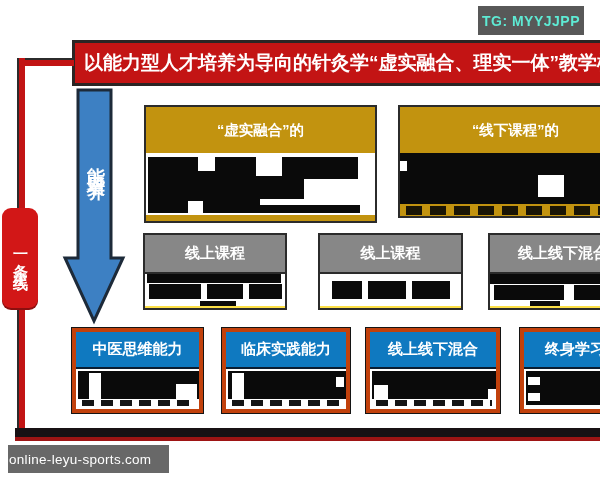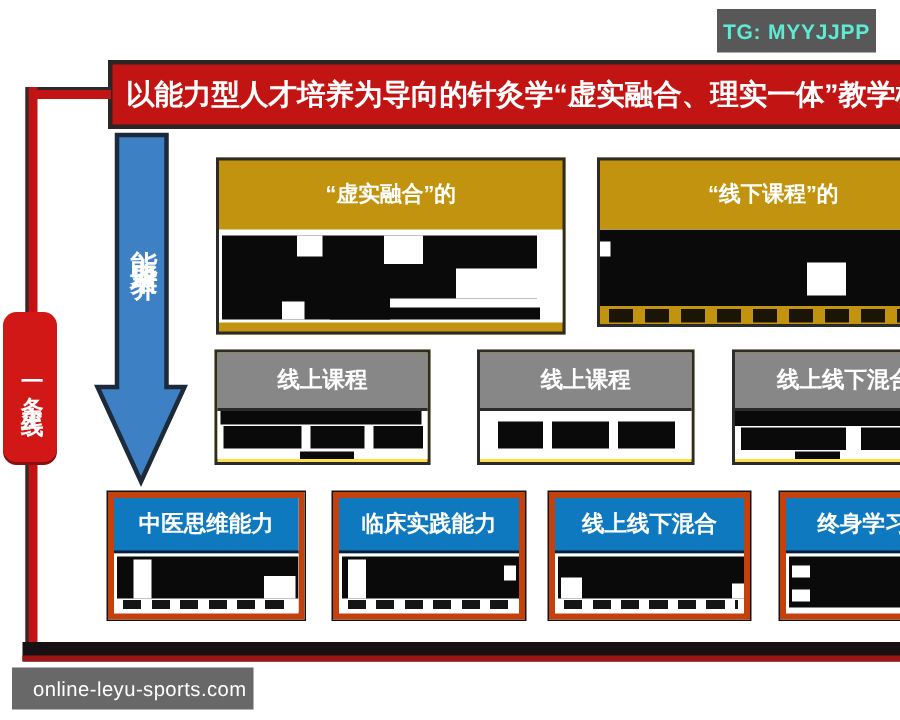--- a/index.html
+++ b/index.html
@@ -52,21 +52,21 @@
   .blbox-body{position:relative;background:#fff;height:39px;overflow:hidden;}
   
   i.b,i.w{position:absolute;display:block;}
   i.b{background:#0a0a0a;}
   i.w{background:#ffffff;}
   .dash{position:absolute;background:repeating-linear-gradient(90deg,#151515 0 12px,#fff 12px 19px);}
   .dash-gold{position:absolute;background:repeating-linear-gradient(90deg,#1a1505 0 16px,rgba(0,0,0,0) 16px 24px);}
   
   .watermark{
     left:8px;top:445px;width:161px;height:28px;background:#686868;color:#fff;
-    font-size:13.5px;display:flex;align-items:center;padding-left:14px;letter-spacing:.3px;
+    font-size:13.5px;display:flex;align-items:center;padding-left:1px;letter-spacing:.3px;
   }
 </style>
 </head>
 <body>
 
 <div id="stage">
 
   <div class="abs tg-badge">TG: MYYJJPP</div>
 
   <div class="abs banner">以能力型人才培养为导向的针灸学“虚实融合、理实一体”教学模式改</div>

